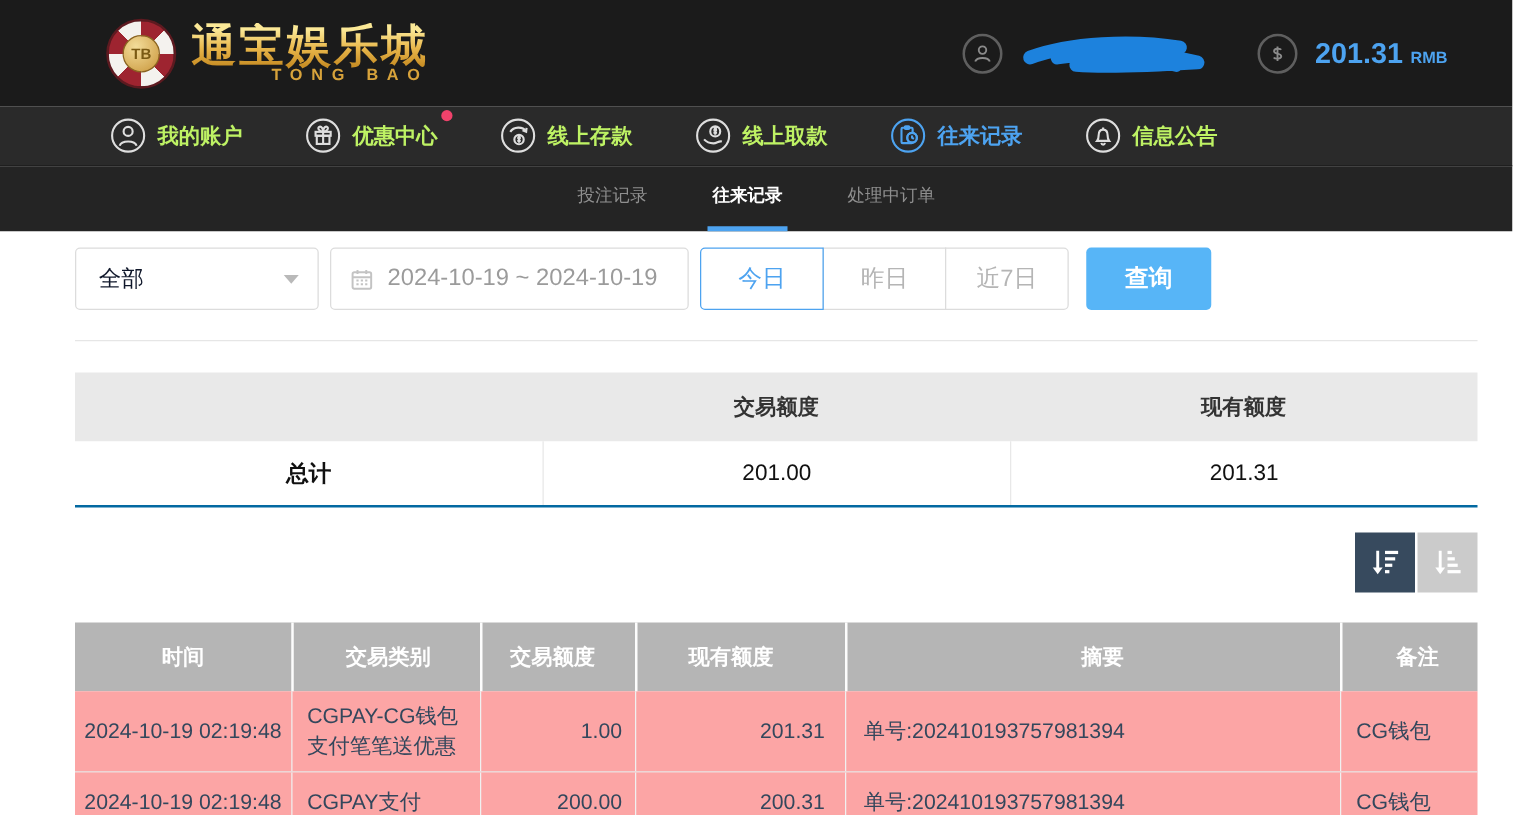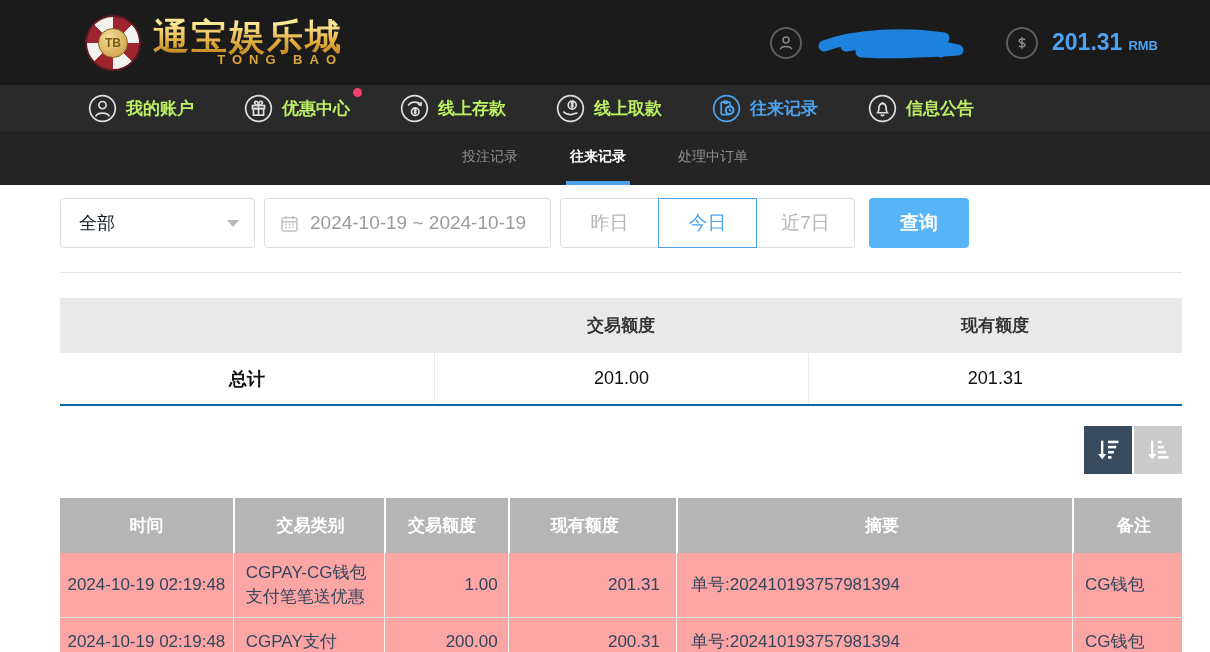--- a/index.html
+++ b/index.html
@@ -232,22 +232,22 @@
           <line x1="11" y1="13" x2="13" y2="13"></line>
           <line x1="15" y1="13" x2="17" y2="13"></line>
         <line x1="7" y1="16.5" x2="9" y2="16.5"></line>
           <line x1="11" y1="16.5" x2="13" y2="16.5"></line>
           <line x1="15" y1="16.5" x2="17" y2="16.5"></line>
       </svg>
       <span class="date-text">2024-10-19 ~ 2024-10-19</span>
     </div>
 
     <div class="btn-group">
+      <button class="qbtn active">今日</button>
       <button class="qbtn">昨日</button>
-      <button class="qbtn active">今日</button>
       <button class="qbtn">近7日</button>
     </div>
 
     <button class="search-btn">查询</button>
   </div>
 
   <div class="divider"></div>
 
   <div class="summary">
     <div class="sum-head">

